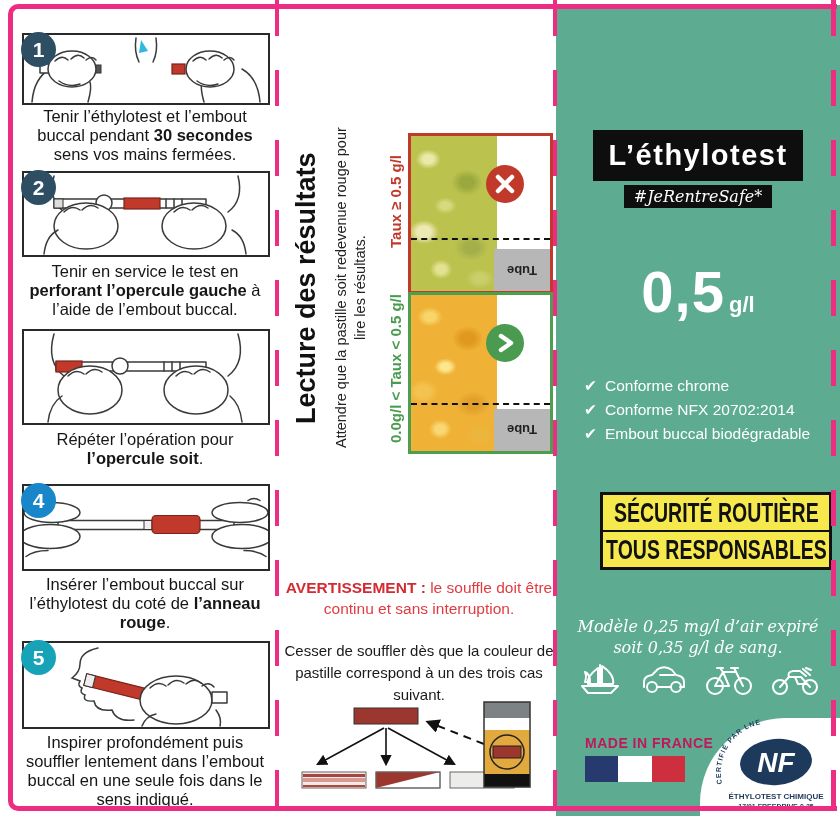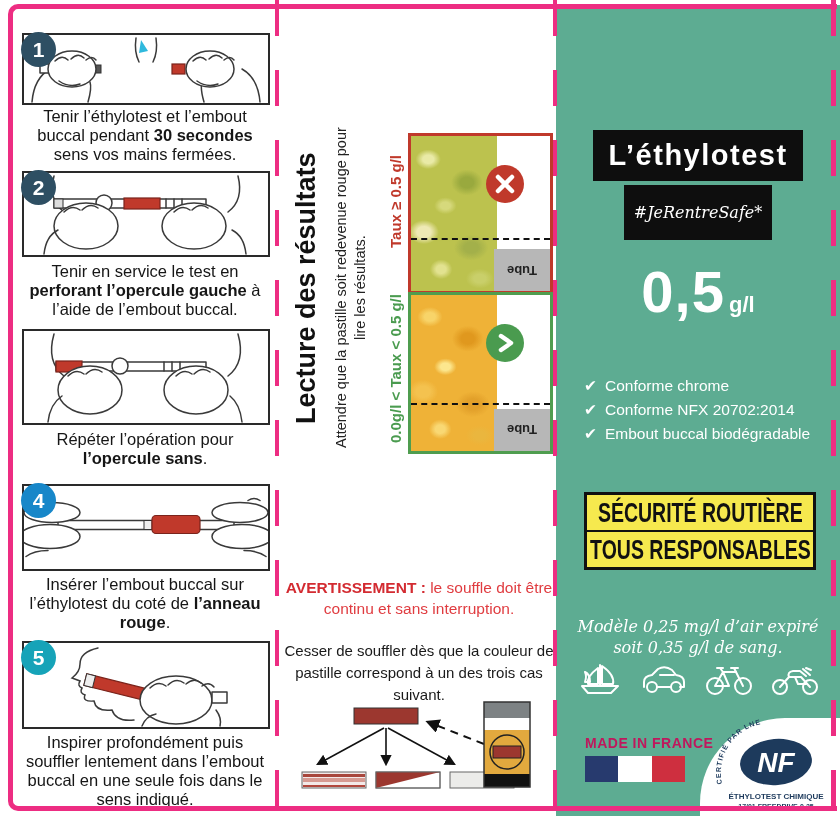--- a/index.html
+++ b/index.html
@@ -62,28 +62,28 @@
            font-size:15.5px;line-height:21px;color:#e03c40;}
   .warning b{color:#d32b31;}
   .stoptext{position:absolute;left:284px;top:640px;width:270px;text-align:center;
             font-size:15px;line-height:22px;color:#1a1a1a;}
   .diagram{position:absolute;left:288px;top:692px;width:264px;height:114px;}
   
   .pcenter{position:absolute;left:556px;width:284px;text-align:center;}
   .title-box{display:inline-block;background:#0e0e0e;color:#fff;font-weight:bold;
              font-size:29px;letter-spacing:1.5px;padding:9px 15px;}
   .tag-box{display:inline-block;background:#0e0e0e;color:#fff;
-           font-family:"DejaVu Serif",serif;font-style:italic;font-size:16px;padding:18px 10px;margin-top:4px;}
+           font-family:"DejaVu Serif",serif;font-style:italic;font-size:16px;padding:2px 10px;margin-top:4px;}
   .limit{color:#fff;}
   .limit .v{font-size:58px;font-weight:800;letter-spacing:1px;margin-top:48px;}
   .limit .u{font-size:22px;font-weight:bold;margin-left:4px;}
   .features{position:absolute;left:584px;top:374px;color:#fff;font-size:15.5px;line-height:24px;}
   .features .row{white-space:nowrap;}
   .features .chk{margin-right:8px;}
-  .banner{position:absolute;left:584px;top:492px;width:232px;background:#f6e94e;border:3px solid #111;box-sizing:border-box;}
+  .banner{position:absolute;left:600px;top:492px;width:232px;background:#f6e94e;border:3px solid #111;box-sizing:border-box;}
   .banner .row{height:35px;display:flex;align-items:center;justify-content:center;overflow:hidden;}
   .banner .row+.row{border-top:2px solid #111;}
   .banner span{display:inline-block;transform:scaleX(0.78) scaleY(1.1);white-space:nowrap;
                font-weight:800;font-size:25px;color:#111;letter-spacing:0px;}
   .model{color:#fff;font-family:"DejaVu Serif",serif;font-style:italic;font-size:16px;line-height:21px;}
   .vehicles{position:absolute;left:556px;top:660px;width:284px;display:flex;justify-content:center;
             align-items:flex-end;gap:17px;}
   .vehicles svg{display:block;}
   .madein{position:absolute;left:585px;top:735px;color:#be185d;font-weight:bold;font-size:14px;letter-spacing:.5px;}
   .flag{position:absolute;left:585px;top:756px;width:100px;height:26px;display:flex;}
@@ -145,21 +145,21 @@
       <rect class="tube-red" x="32" y="29" width="26" height="11"></rect>
       <circle cx="96" cy="34" r="8" class="ill"></circle>
       <path class="ill-line" d="M140,30 l0,9 M148,30 l0,9 M156,30 l0,9"></path>
       <ellipse cx="66" cy="58" rx="32" ry="24" class="ill"></ellipse>
       <path class="ill-line" d="M44,44 q8,-8 16,-2 M62,42 q8,-8 16,-2 M24,90 Q26,72 38,64"></path>
       <ellipse cx="172" cy="58" rx="32" ry="24" class="ill"></ellipse>
       <path class="ill-line" d="M152,44 q8,-8 16,-2 M170,42 q8,-8 16,-2 M218,90 Q216,72 206,64"></path>
     </svg>
   </div>
   <div class="caption" style="top:430px;">
-    <span>Répéter l’opération pour </span><b>l’opercule sans</b><span>.</span>
+    <span>Répéter l’opération pour </span><b>l’opercule soit</b><span>.</span>
   </div>
 
   <div class="figure" style="top:484px;height:87px;">
     <div class="badge b-blue">4</div>
     <svg viewBox="0 0 244 82">
       <rect x="34" y="34" width="176" height="9" class="ill"></rect>
       <rect x="120" y="34" width="8" height="9" fill="#eee" stroke="#333"></rect>
       <rect class="tube-red" x="128" y="29" width="48" height="18" rx="4"></rect>
       <ellipse cx="28" cy="26" rx="28" ry="10" class="ill"></ellipse>
       <ellipse cx="26" cy="50" rx="30" ry="12" class="ill"></ellipse>

